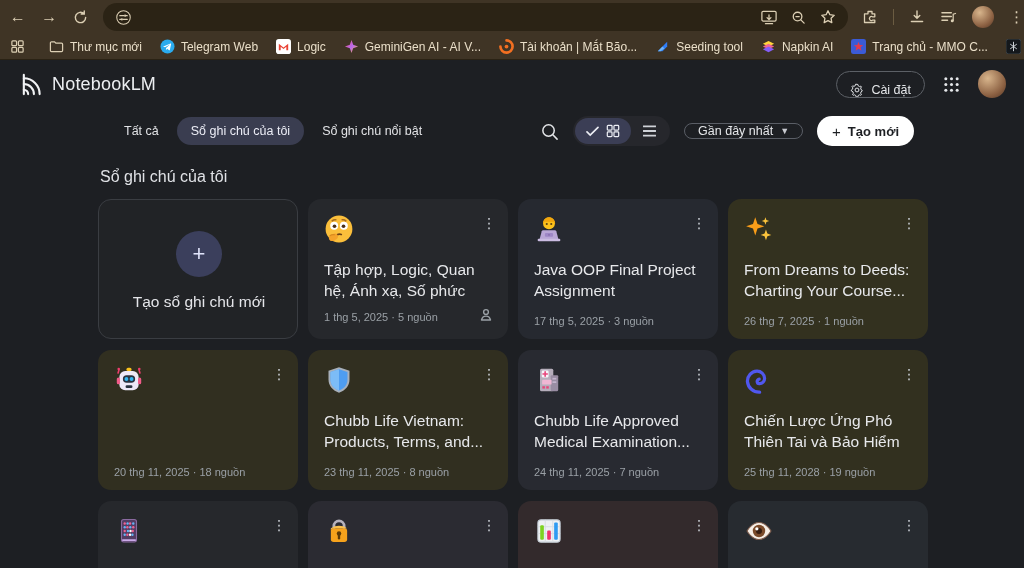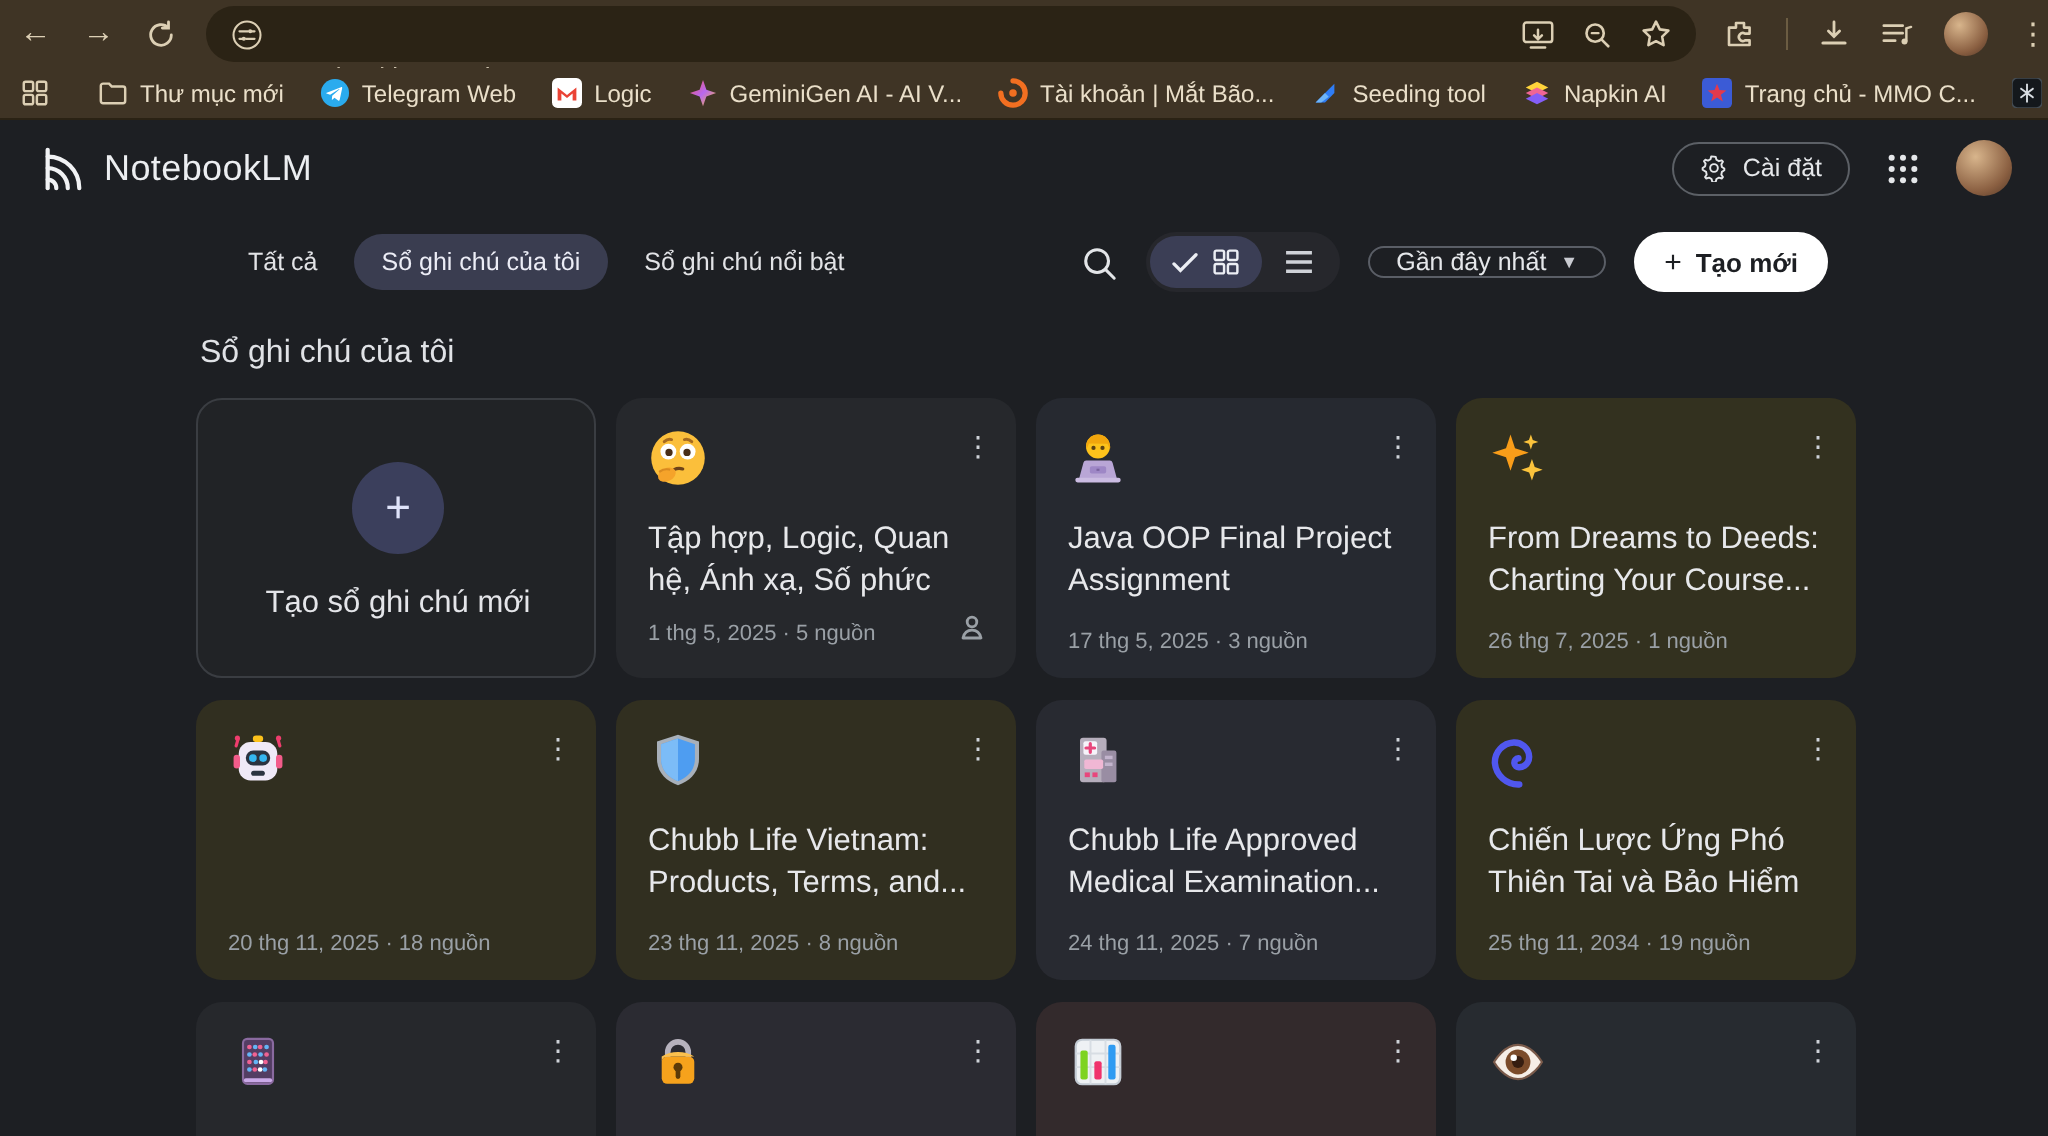--- a/index.html
+++ b/index.html
@@ -30,21 +30,21 @@
   .bm-sep { width:1px; height:14px; background:#6b5c42; margin:0 8px; }
   .bm-item { display:flex; align-items:center; gap:6px; padding:0 8px; height:22px; border-radius:6px; }
   .bm-item span.lbl { color:#eadfc9; font-size:12px; white-space:nowrap; }
 
   
   .app { position:absolute; top:60px; left:0; width:1024px; height:508px; background:#1d1f23; }
   .app-header { height:48px; display:flex; align-items:center; padding:0 18px 0 20px; }
   .logo { display:flex; align-items:center; gap:9px; }
   .app-title { color:#eceef1; font-size:18px; letter-spacing:.2px; }
   .hdr-right { margin-left:auto; display:flex; align-items:center; gap:18px; }
-  .settings-btn { display:flex; align-items:center; gap:7px; height:27px; padding:0 13px;
+  .settings-btn { display:flex; align-items:flex-end; gap:7px; height:27px; padding:0 13px;
     border:1px solid #5c6066; border-radius:14px; color:#e5e7ea; font-size:12.5px; background:transparent; }
   .avatar-lg { width:28px; height:28px; border-radius:50%;
     background:radial-gradient(circle at 35% 30%, #d8b58c, #8a5f41 65%, #4e3425); }
 
   .main { position:absolute; left:98px; top:56px; width:830px; }
   .toolbar-row { display:flex; align-items:center; height:30px; }
   .tabs { display:flex; align-items:flex-end; gap:4px; margin-left:12px; }
   .tab { color:#e2e3e6; font-size:12.5px; padding:7px 14px; border-radius:15px; white-space:nowrap; }
   .tab.active { background:#3a3d50; color:#ecedf6; }
   .controls { margin-left:auto; display:flex; align-items:center; gap:14px; margin-right:14px; }
@@ -437,21 +437,21 @@
       <span class="meta">24 thg 11, 2025 · 7 nguồn</span>
     </div>
   </div>
         <div class="card" style="background: rgb(50, 48, 31);">
     <span class="emoji"><svg width="30" height="30" viewBox="0 0 28 28">
               <path d="M14.2 13.2a2.1 2.1 0 1 0 .4 4.2 4.8 4.8 0 0 0 4.6-5 6.9 6.9 0 0 0-7.2-6.6A9.3 9.3 0 0 0 3.2 15.4a11 11 0 0 0 11.4 10" fill="none" stroke="#5057ee" stroke-width="3" stroke-linecap="round"></path>
             </svg></span>
     <div class="card-kebab kebab-btn">⋮</div>
     <div class="title">Chiến Lược Ứng Phó Thiên Tai và Bảo Hiểm</div>
     <div class="meta-row">
-      <span class="meta">25 thg 11, 2034 · 19 nguồn</span>
+      <span class="meta">25 thg 11, 2028 · 19 nguồn</span>
     </div>
   </div>
         <div class="card" style="background: rgb(38, 40, 44);">
     <span class="emoji"><svg width="30" height="30" viewBox="0 0 28 28">
               <rect x="7" y="3.2" width="14" height="21" rx="2" fill="#533d63" stroke="#8a6aa0" stroke-width="1"></rect>
               <g fill="#f06292">
                 <circle cx="10" cy="7" r="1.1"></circle>
                 <circle cx="15" cy="7" r="1.1"></circle>
                 <circle cx="12.5" cy="10.5" r="1.1"></circle>
                 <circle cx="18" cy="10.5" r="1.1"></circle>

